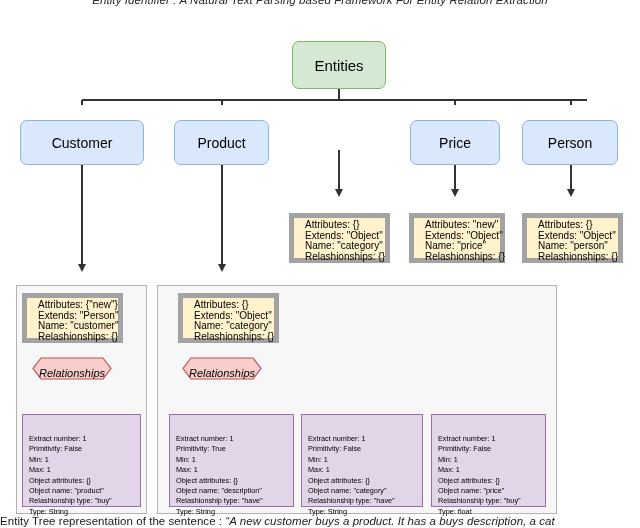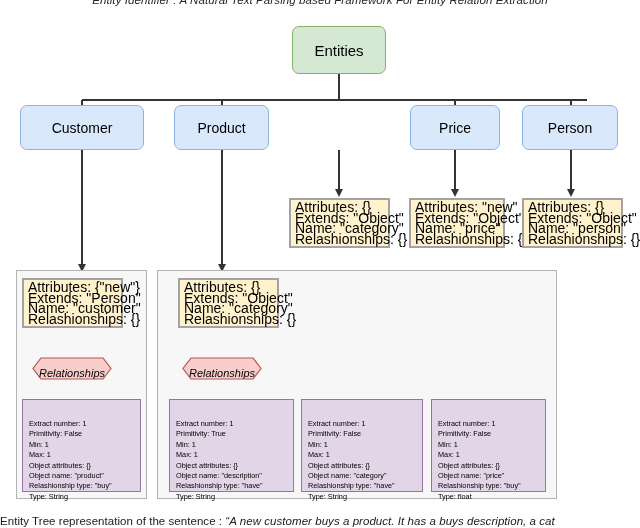--- a/index.html
+++ b/index.html
@@ -26,36 +26,36 @@
     position: absolute; left: 0; top: 515px; width: 660px;
     font-size: 11.5px; color: #1a1a1a;
     white-space: nowrap; letter-spacing: .05px;
   }
   .caption-bottom .it { font-style: italic; }
 
   
   #wires { position: absolute; left: 0; top: 0; width: 640px; height: 528px; }
 
   
-  .node { position: absolute; }
+  .node { position: absolute; margin-top: 15px; }
 
   .n-root {
     background: #d5e8d4; border: 1px solid #82b366; border-radius: 7px;
     display: flex; align-items: center; justify-content: center;
     font-size: 15px; color: #000;
   }
   .n-entity {
     background: #dae8fc; border: 1px solid #8fb3e0; border-radius: 7px;
     display: flex; align-items: center; justify-content: center;
     font-size: 14px; color: #000;
   }
   .n-attr {
-    background: #fff2cc; border: 2px solid #a3a3a3;
-    padding: 2px 4px 3px 4px;
-    font-size: 14px; line-height: 10.6px; color: #000;
+    background: #fff2cc; border: 5px solid #a3a3a3;
+    padding: 2px 4px 3px 11px;
+    font-size: 10px; line-height: 10.6px; color: #000;
     white-space: nowrap;
   }
   .n-rel-box {
     background: #e1d5e7; border: 1px solid #9673a6;
     padding: 19px 4px 3px 6px;
     font-size: 7.3px; line-height: 10.4px; color: #000;
     white-space: nowrap;
   }
   .group {
     background: #f7f7f7; border: 1px solid #b3b3b3;

